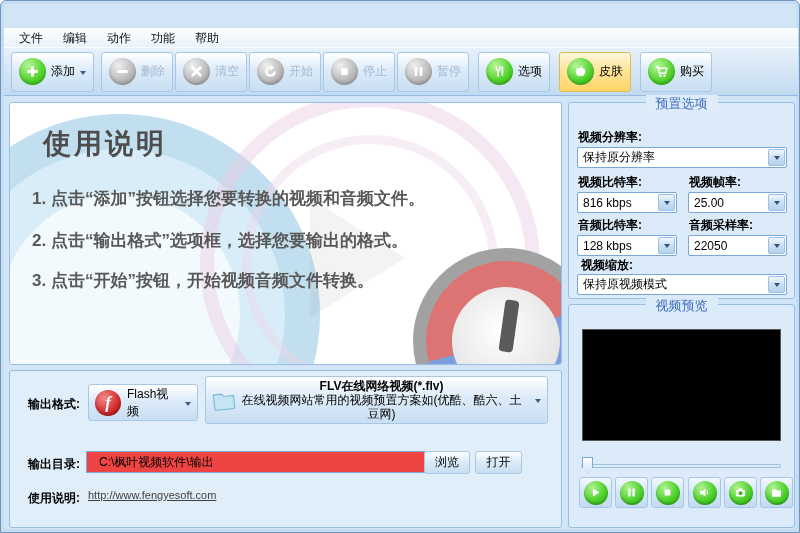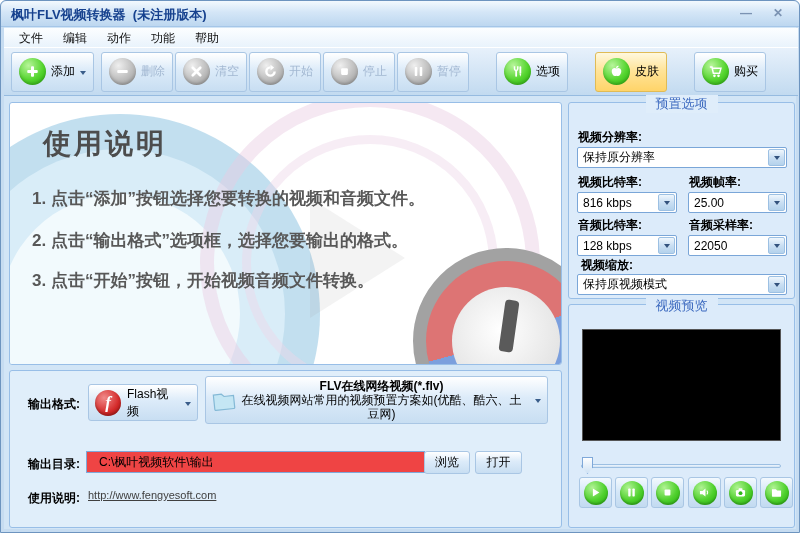--- a/index.html
+++ b/index.html
@@ -25,21 +25,21 @@
   
   .toolbar { position:absolute; left:3px; top:46px; width:794px; height:49px;
              background:linear-gradient(#e7f1fb,#c2daf0); border-top:1px solid #ffffff;
              border-bottom:1px solid #96bbe0; display:flex; align-items:center; padding:0 7px; }
   .tbtn { height:40px; border:1px solid #a9c6e4; border-radius:3px;
           background:linear-gradient(#ffffff,#dcebf9 45%,#c8def2);
           display:flex; align-items:center; padding:0 7px; margin-right:2px;
           font-size:12px; color:#000; }
   .tbtn.disabled { color:#a3b8d2; }
   .tbtn.highlight { background:linear-gradient(#fff8dd,#ffe49a 45%,#ffd469); border-color:#e0bb55; }
-  .gap-l { margin-left:5px; } .gap-m { margin-left:25px; }
+  .gap-l { margin-left:5px; } .gap-m { margin-left:7px; }
   .ticon { width:27px; height:27px; border-radius:50%; margin-right:5px; flex:none;
            display:flex; align-items:center; justify-content:center;
            box-shadow: inset 0 -2px 3px rgba(0,0,0,.18); }
   .ticon.green { background:radial-gradient(circle at 35% 28%, #b8f59b, #55d52f 55%, #25ad0c); }
   .ticon.gray  { background:radial-gradient(circle at 35% 28%, #efefef, #bdbdbd 55%, #939393); }
   .caret { width:0; height:0; border:3.5px solid transparent; border-top:4.5px solid #3a5d8a;
            margin:5px 0 0 5px; }
 
   
   .panel { position:absolute; border:1px solid #98bee7; border-radius:3px; background:#dfedfa; }
@@ -119,25 +119,20 @@
            background:radial-gradient(circle at 35% 28%, #b0f393, #4ed02c 55%, #22ab0a);
            display:flex; align-items:center; justify-content:center;
            box-shadow: inset 0 -2px 2px rgba(0,0,0,.2); }
   svg { display:block; }
 </style>
 </head>
 <body>
 
 <div class="window">
 
-  <div class="titlebar">
-    <span class="title-text">枫叶FLV视频转换器  (未注册版本)</span>
-    <span class="win-btn win-min">—</span>
-    <span class="win-btn win-close">✕</span>
-  </div>
 
   <div class="menubar">
     <span class="menu-item">文件</span>
     <span class="menu-item">编辑</span>
     <span class="menu-item">动作</span>
     <span class="menu-item">功能</span>
     <span class="menu-item">帮助</span>
   </div>
 
   <div class="toolbar">

